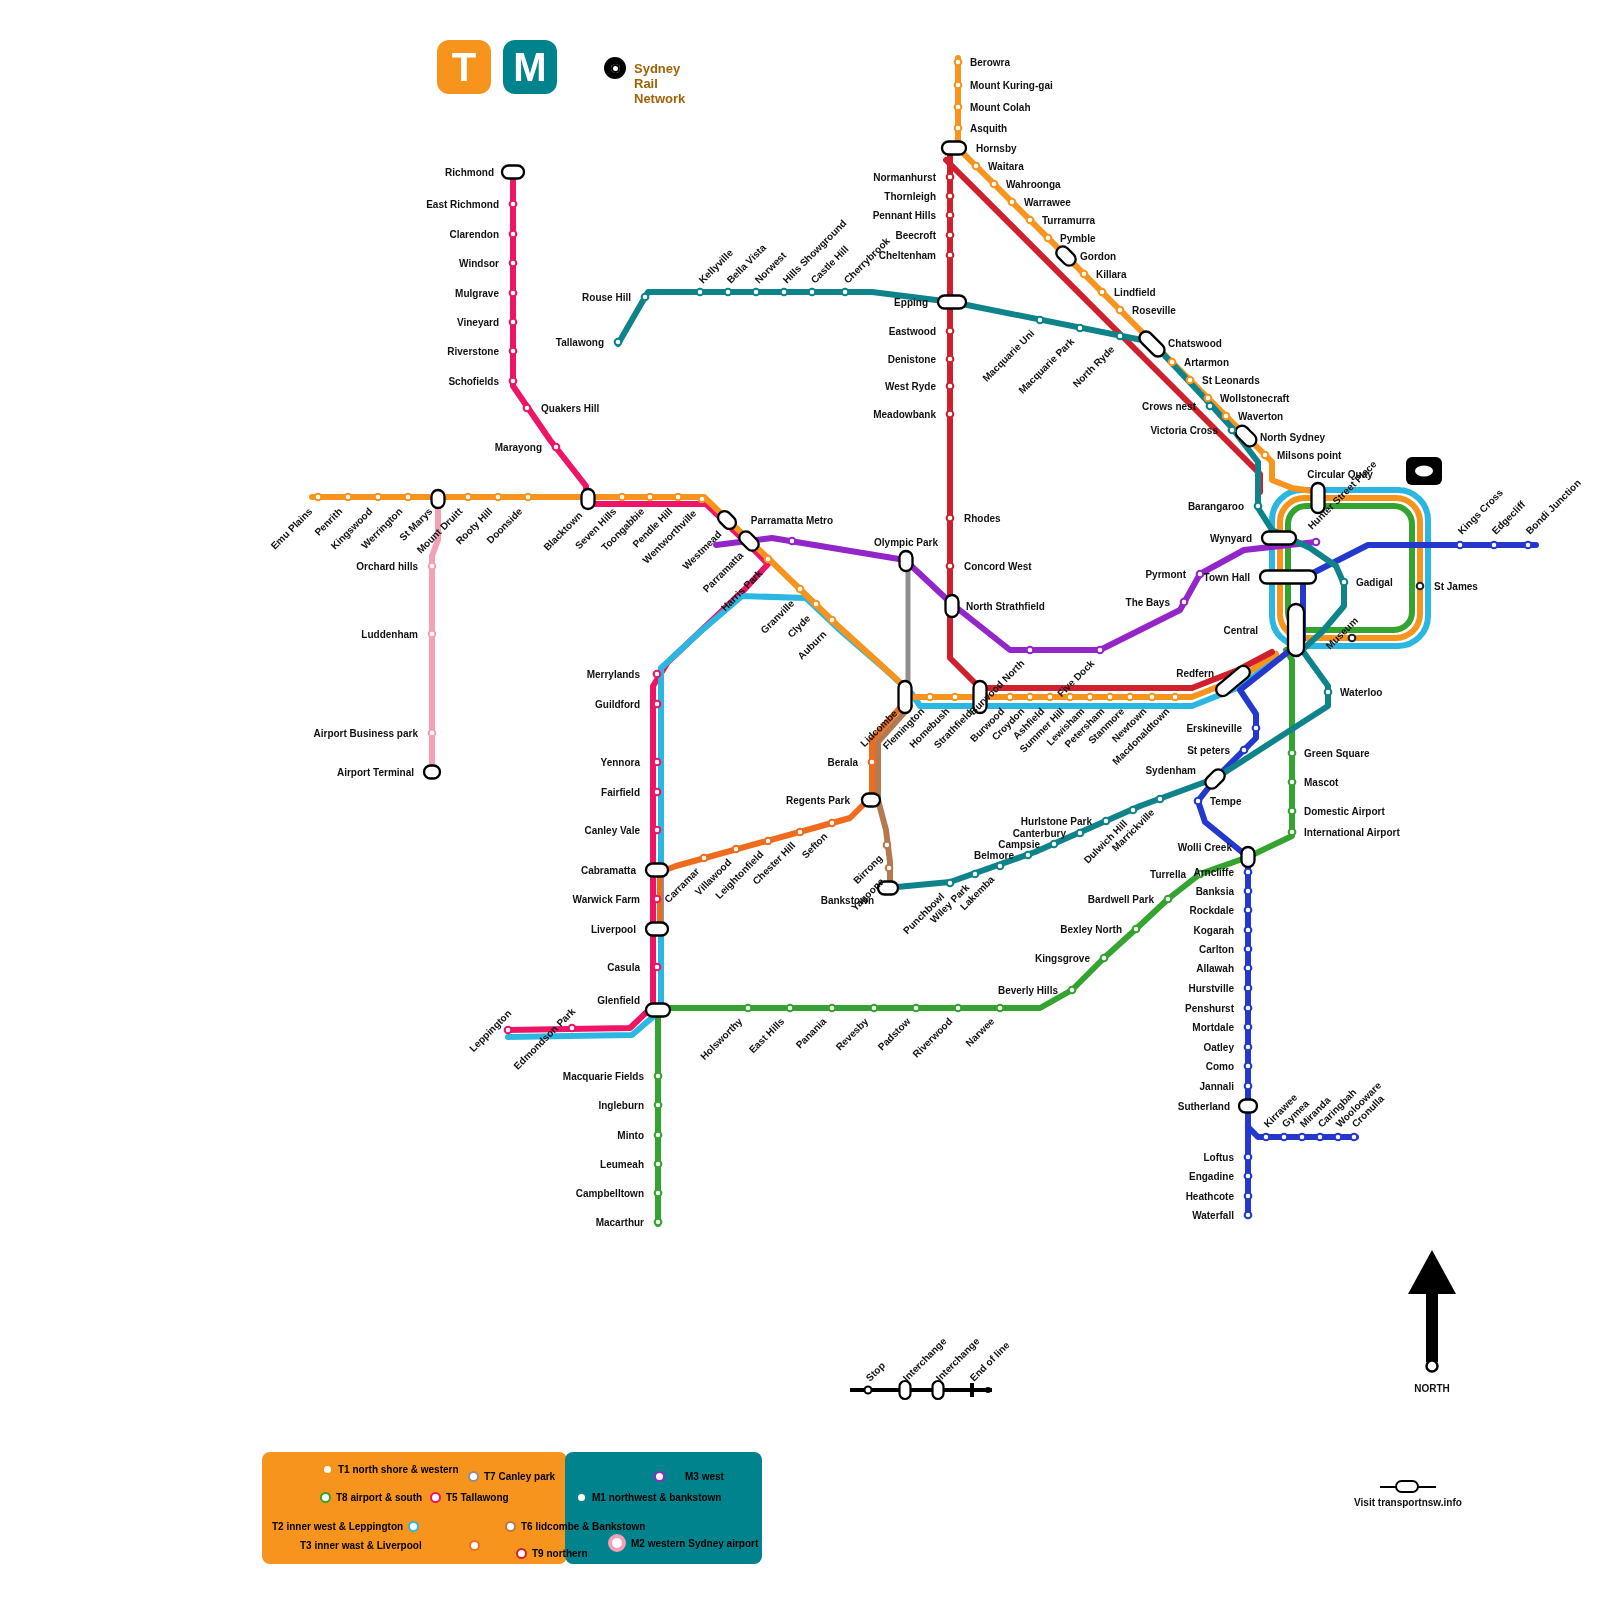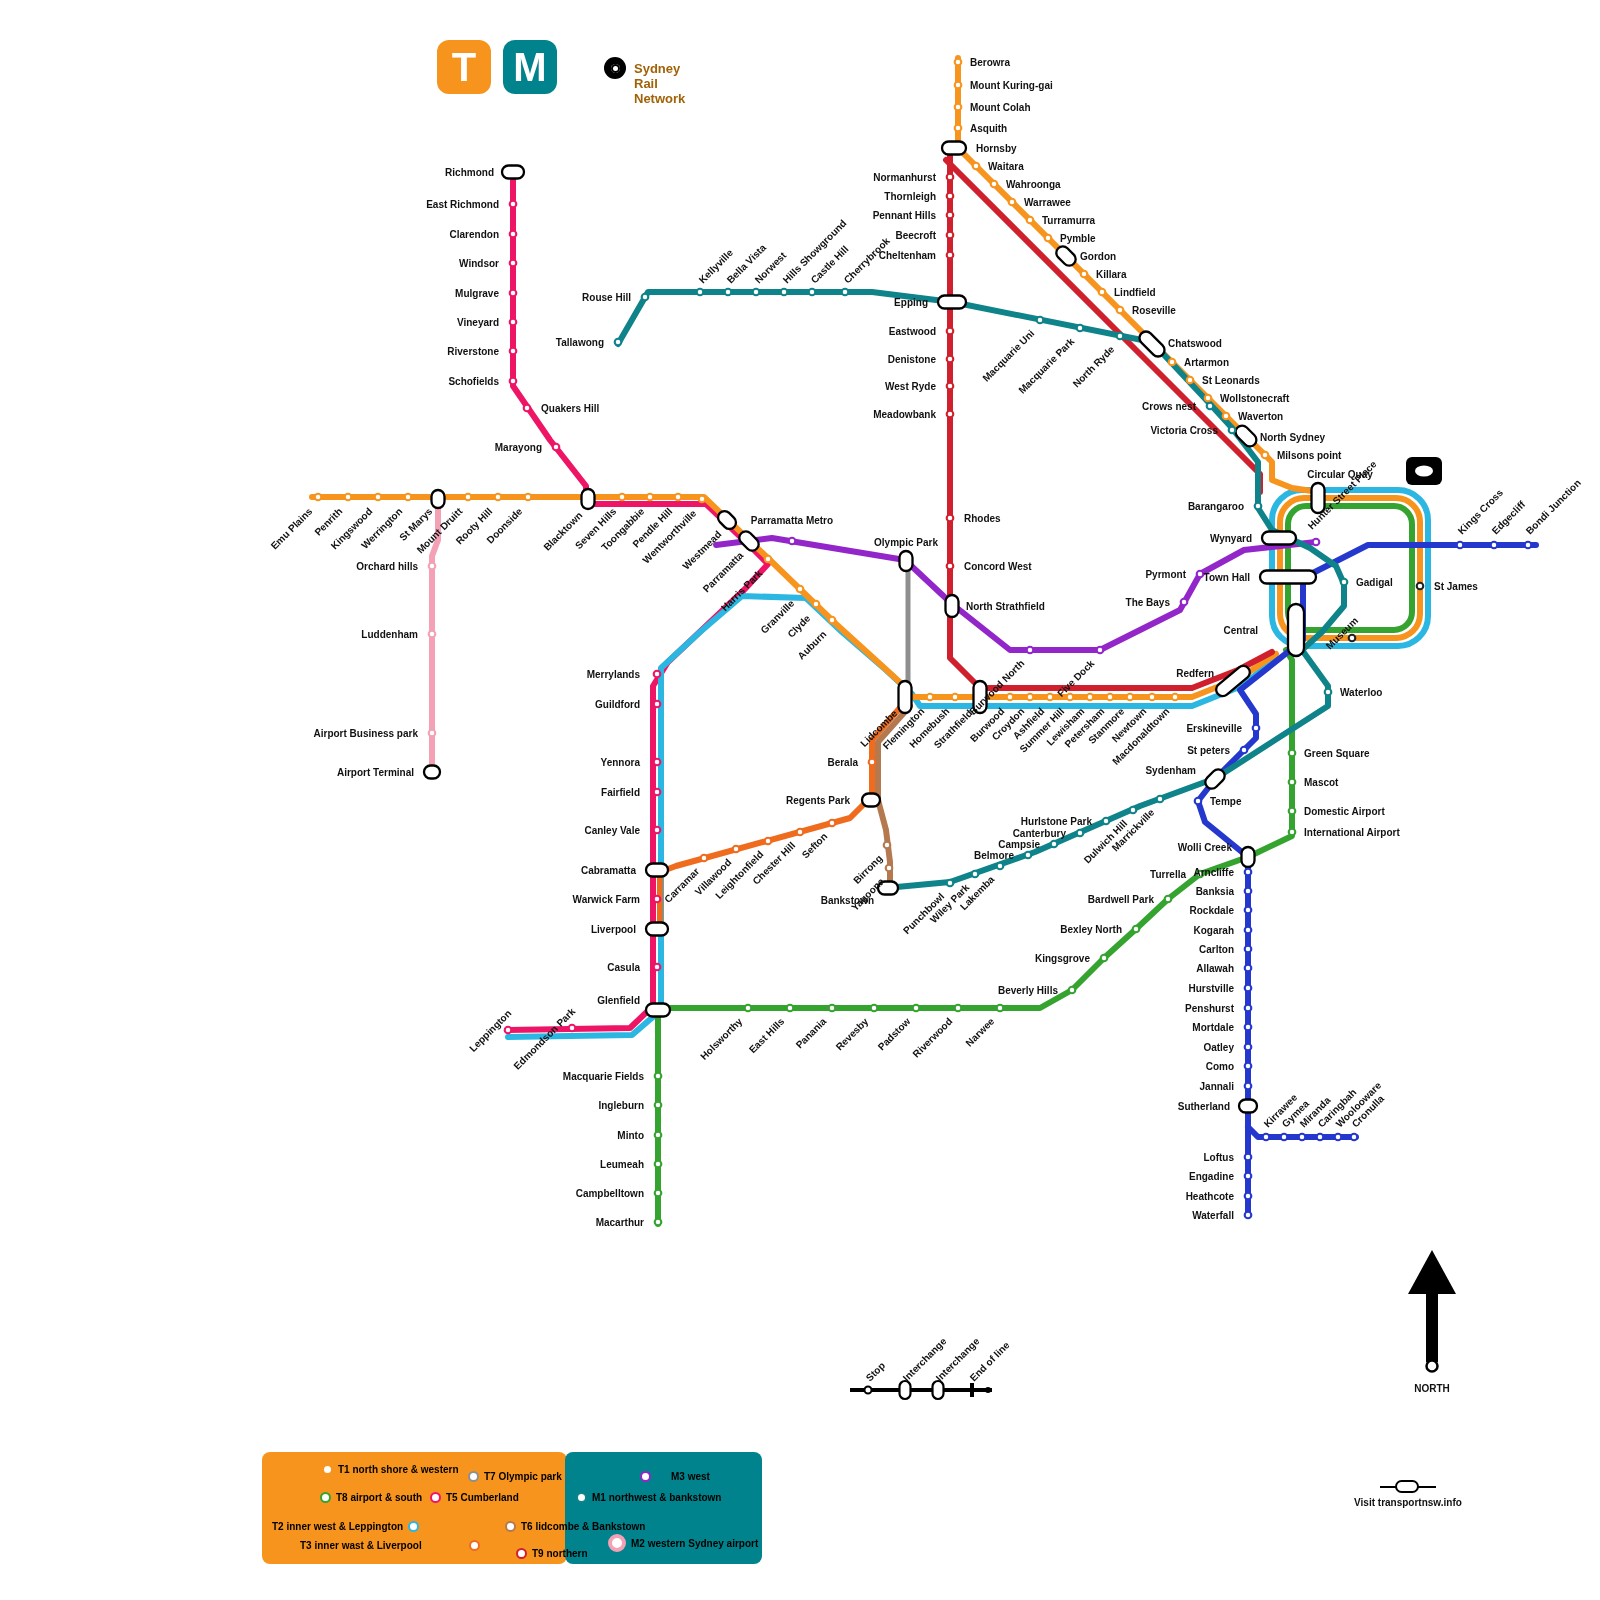--- a/index.html
+++ b/index.html
@@ -463,47 +463,47 @@
 
   <div id="legend">
       <div class="legend-box" style="left: 262px; top: 1452px; width: 305px; height: 112px; background: rgb(247, 148, 30);"></div>
       <div class="legend-box" style="left: 565px; top: 1452px; width: 197px; height: 112px; background: rgb(0, 131, 140);"></div>
       <div class="legend-item" style="left: 322px; top: 1464px;">
         <span class="legend-dot" style="border-color: rgb(247, 148, 30);"></span>
         <span>T1 north shore &amp; western</span>
       </div>
       <div class="legend-item" style="left: 468px; top: 1471px;">
         <span class="legend-dot" style="border-color: rgb(143, 143, 143);"></span>
-        <span>T7 Olympic park</span>
+        <span>T7 Canley park</span>
       </div>
       <div class="legend-item" style="left: 320px; top: 1492px;">
         <span class="legend-dot" style="border-color: rgb(53, 163, 47);"></span>
         <span>T8 airport &amp; south</span>
       </div>
       <div class="legend-item" style="left: 430px; top: 1492px;">
         <span class="legend-dot" style="border-color: rgb(238, 21, 102);"></span>
-        <span>T5 Cumberland</span>
+        <span>T5 Tallawong</span>
       </div>
       <div class="legend-item" style="left: 272px; top: 1521px;">
         <span>T2 inner west &amp; Leppington</span>
         <span class="legend-dot" style="border-color: rgb(44, 183, 226);"></span>
       </div>
       <div class="legend-item" style="left: 505px; top: 1521px; align-items: flex-end;">
         <span class="legend-dot" style="border-color: rgb(181, 121, 79);"></span>
         <span>T6 lidcombe &amp; Bankstown</span>
       </div>
       <div class="legend-item" style="left: 300px; top: 1540px; gap: 47px;">
         <span>T3 inner wast &amp; Liverpool</span>
         <span class="legend-dot" style="border-color: rgb(239, 108, 30);"></span>
       </div>
       <div class="legend-item" style="left: 516px; top: 1548px;">
         <span class="legend-dot" style="border-color: rgb(208, 32, 46);"></span>
         <span>T9 northern</span>
       </div>
-      <div class="legend-item" style="left: 640px; top: 1471px; gap: 20px;">
+      <div class="legend-item" style="left: 654px; top: 1471px; gap: 20px;">
         <span class="legend-dot" style="border-color: rgb(147, 38, 201);"></span>
         <span>M3 west</span>
       </div>
       <div class="legend-item" style="left: 576px; top: 1492px;">
         <span class="legend-dot" style="border-color: rgb(15, 131, 138);"></span>
         <span>M1 northwest &amp; bankstown</span>
       </div>
       <div class="legend-item" style="left: 608px; top: 1534px;">
         <span class="legend-dot big" style="border-color: rgb(244, 160, 181);"></span>
         <span>M2 western Sydney airport</span>

